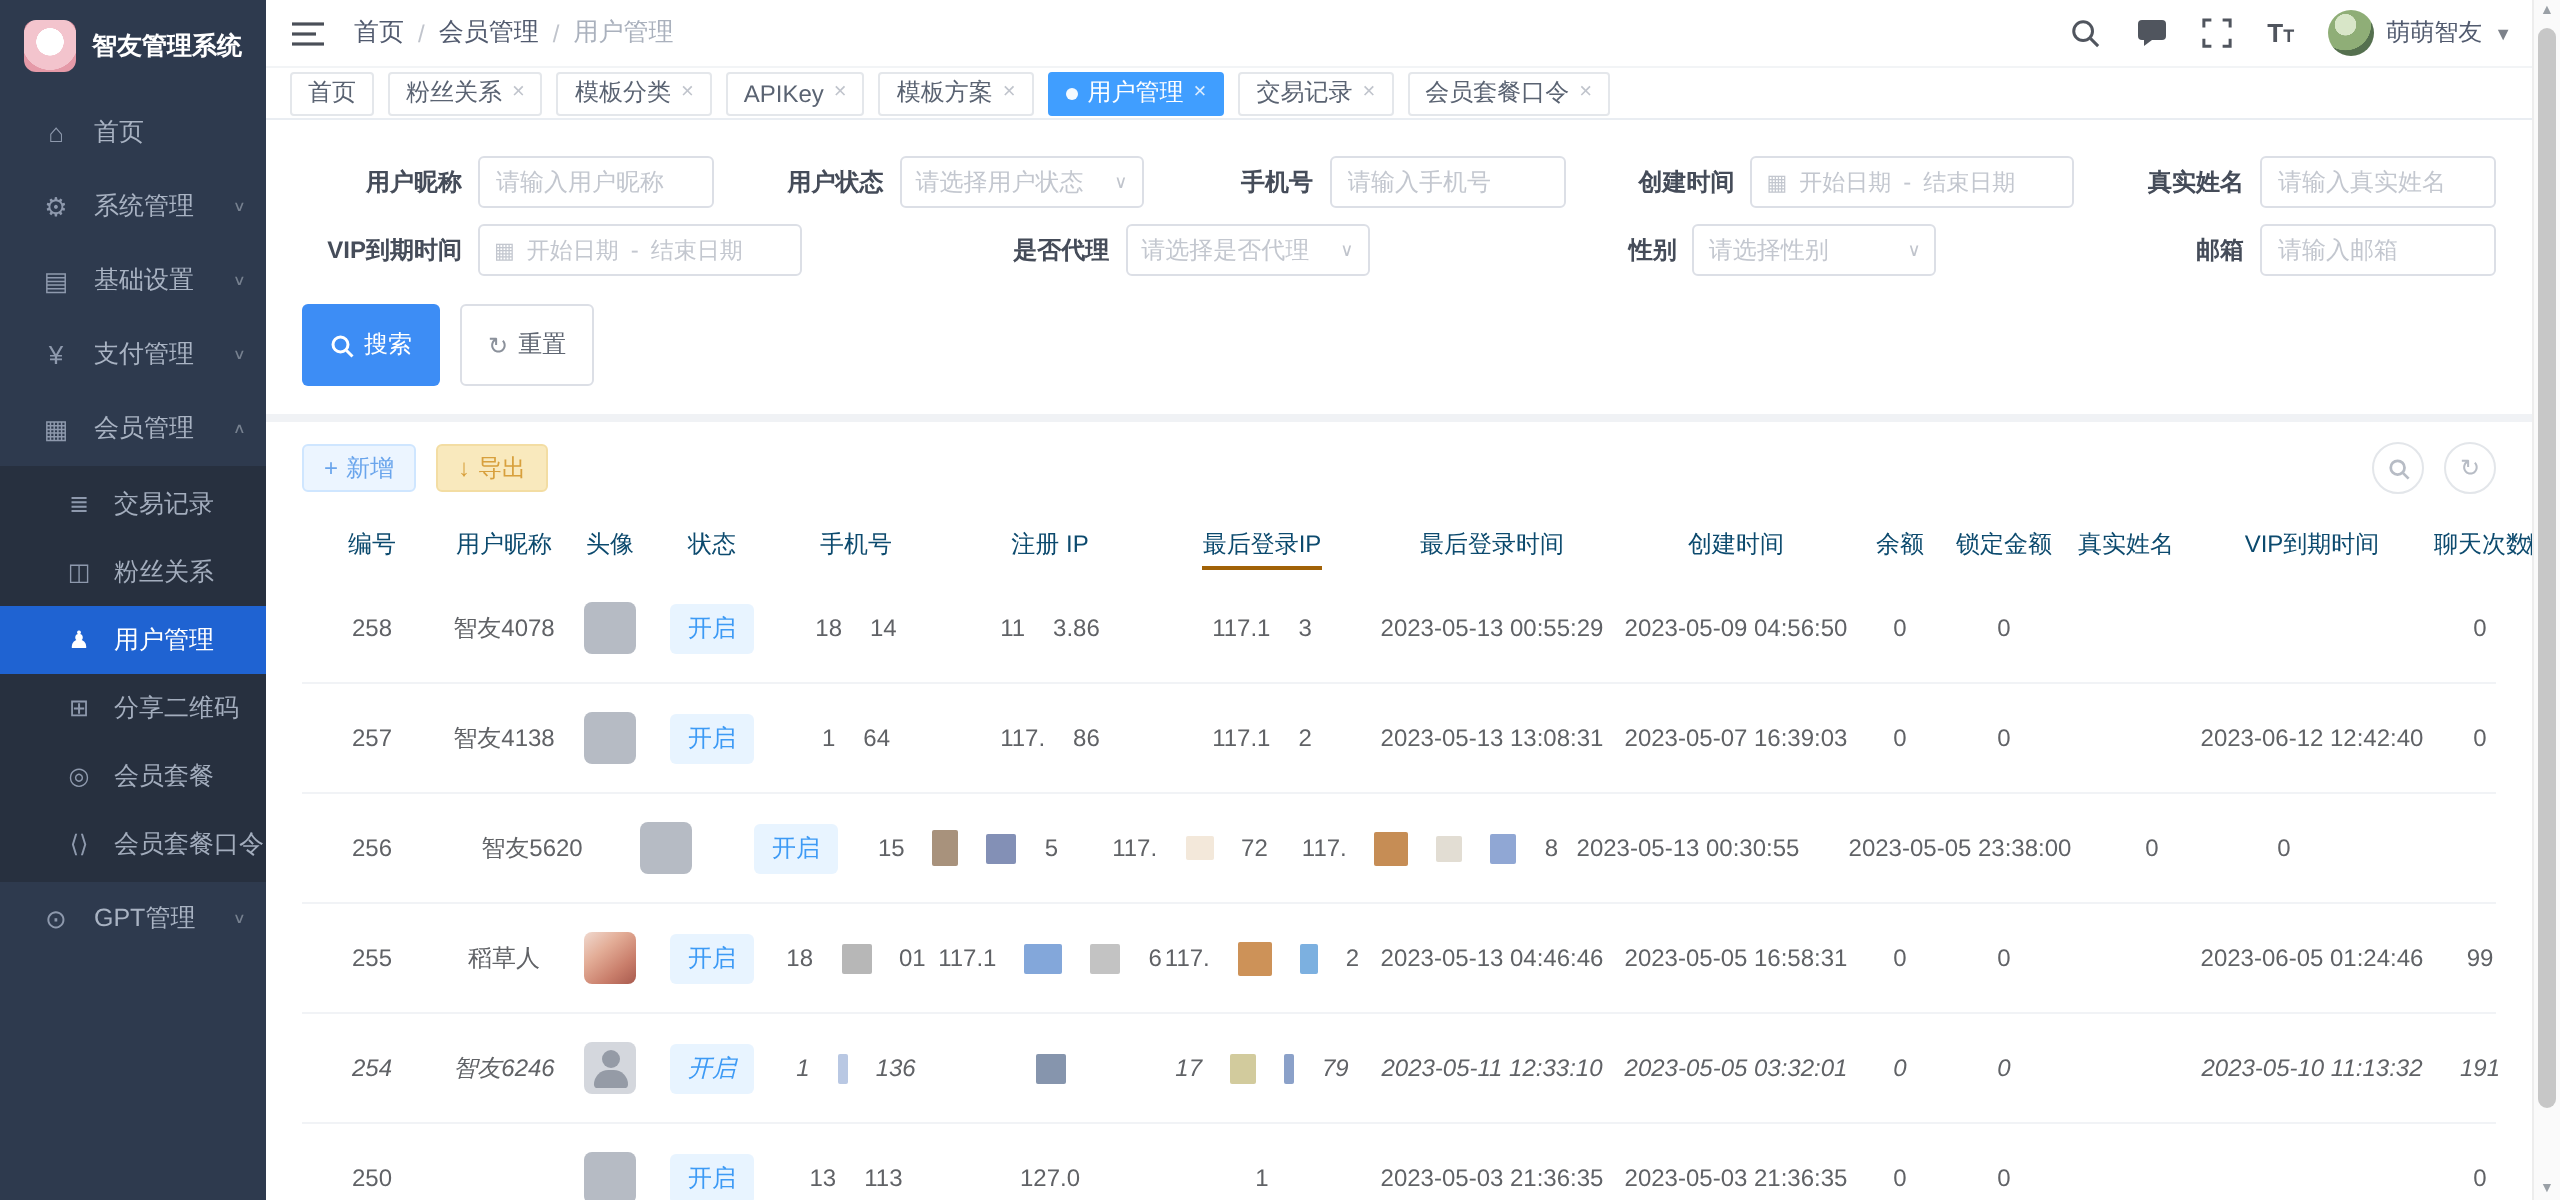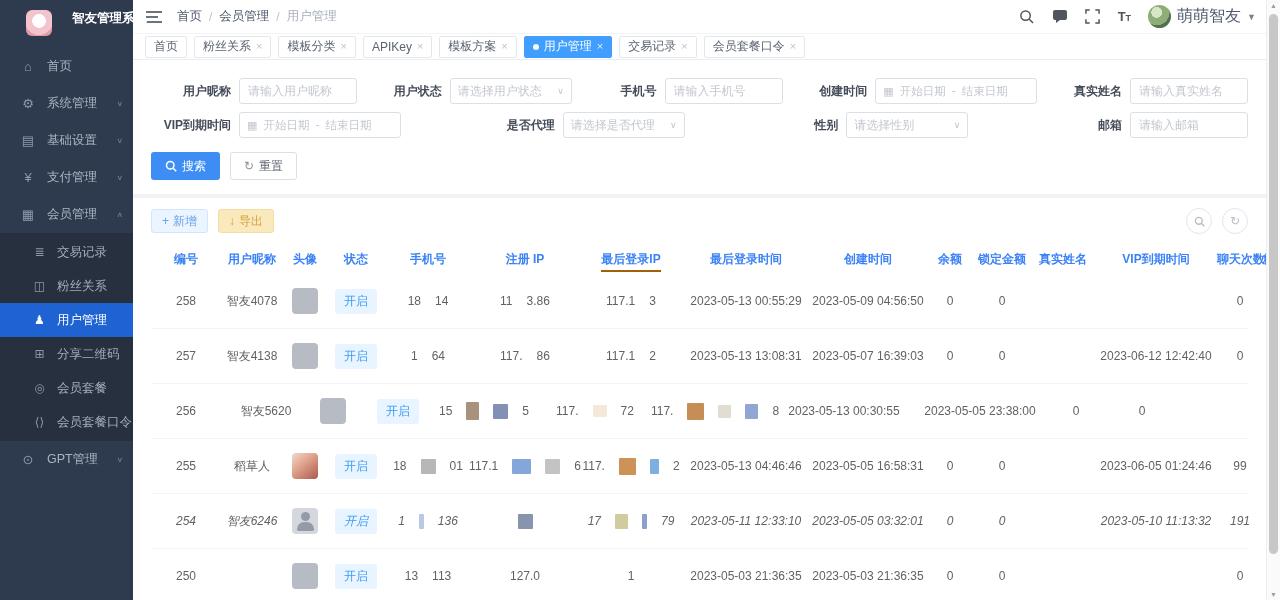--- a/index.html
+++ b/index.html
@@ -1,19 +1,19 @@
 <!DOCTYPE html>
 <html><head>
 <meta charset="utf-8">
 <style>
   html,body{margin:0;padding:0;width:1280px;height:600px;overflow:hidden;
     font-family:"Liberation Sans","DejaVu Sans",sans-serif;font-size:12px;color:#606266;background:#f0f2f5}
   
   .sidebar{position:absolute;left:0;top:0;width:133px;height:600px;background:#2e3a4e;z-index:5}
-  .logo{display:flex;gap:20px;padding:10px 10px 12px 26px}
+  .logo{display:flex;align-items:center;gap:8px;padding:10px 10px 12px 12px}
   .logo-img{width:26px;height:26px;border-radius:6px;flex:none;
     background:radial-gradient(circle at 50% 42%,#ffffff 0 34%,#f3c4cd 35% 70%,#e59aa8 71%)}
   .logo-text{color:#fff;font-weight:700;font-size:12.5px;white-space:nowrap}
   .s-item{display:flex;align-items:center;height:37px;padding:0 10px 0 20px;color:#a9b3c3;cursor:pointer}
   .s-item .s-icon{width:16px;margin-right:11px;font-size:13px;color:#8e99ad;text-align:center;flex:none}
   .s-label{flex:1;white-space:nowrap;font-size:12.5px}
   .s-caret{font-size:9px;color:#76808f;transform:scaleY(.8)}
   .s-sub{background:#27303f;padding:2px 0}
   .s-subitem{display:flex;align-items:center;height:34px;padding:0 10px 0 32px;color:#a3adbd;cursor:pointer}
   .s-subitem .s-icon{width:15px;margin-right:10px;font-size:12px;color:#8e99ad;text-align:center;flex:none}
@@ -25,21 +25,21 @@
   .crumb{font-size:12.5px;color:#515a6e;cursor:pointer}
   .crumb-sep{margin:0 7px;color:#c0c4cc}
   .crumb.current{color:#aab1bd;cursor:default}
   .top-right{margin-left:auto;display:flex;align-items:center;gap:17px}
   .tb-icon{width:16px;height:16px;display:inline-flex;align-items:center;justify-content:center;cursor:pointer;color:#50555e}
   .font-ic{font-weight:700;color:#50555e;font-size:13px;cursor:pointer;letter-spacing:0}
   .font-ic .small-t{font-size:9px}
   .user-wrap{display:flex;align-items:center;gap:6px;cursor:pointer}
   .user-avatar{width:23px;height:23px;border-radius:50%;
     background:radial-gradient(circle at 38% 32%,#d8e6c8 0 25%,#8fae77 26% 60%,#55704f 61%)}
-  .user-name{color:#515a6e;font-size:16px}
+  .user-name{color:#515a6e;font-size:12px}
   .user-caret{color:#7d828a;font-size:9px}
   
   .tabbar{position:absolute;left:133px;top:34px;width:1133px;height:26px;background:#fff;border-bottom:1px solid #e9edf2;display:flex;align-items:center;gap:7px;box-sizing:border-box;padding:0 0 0 12px}
   .tab{display:inline-flex;align-items:center;gap:5px;height:20px;padding:0 8px;background:#fff;border:1px solid #e4e7eb;border-radius:2px;color:#5a6372;font-size:12px;cursor:pointer;white-space:nowrap}
   .tab .tab-x{color:#c0c4cc;font-size:11px;line-height:1}
   .tab.active{background:#409eff;border-color:#409eff;color:#fff}
   .tab.active .tab-x{color:#dcedff}
   .tab-dot{width:6px;height:6px;border-radius:50%;background:#fff;opacity:.95}
   
   .content{position:absolute;left:133px;top:60px;width:1133px;bottom:0;overflow:hidden;background:#f0f2f5}
@@ -51,37 +51,37 @@
   .f-input{width:118px;height:26px;border:1px solid #dcdfe6;border-radius:3px;box-sizing:border-box;padding:0 8px;font-size:12px;color:#606266;font-family:inherit}
   .f-input::placeholder{color:#c3c7cf}
   .f-select{width:122px;height:26px;border:1px solid #dcdfe6;border-radius:3px;box-sizing:border-box;padding:0 7px;display:flex;align-items:center;justify-content:space-between;cursor:pointer}
   .f-select .ph{color:#c3c7cf}
   .sel-caret{color:#c0c4cc;font-size:9px}
   .f-drange{width:162px;height:26px;border:1px solid #dcdfe6;border-radius:3px;box-sizing:border-box;padding:0 7px;display:flex;align-items:center;gap:6px;cursor:pointer}
   .f-drange .cal{color:#c3c7cf;font-size:11px}
   .f-drange .ph{color:#c3c7cf;font-size:11.5px;white-space:nowrap}
   .f-drange .dash{color:#c3c7cf}
   .btn-row{margin-top:14px;display:flex;gap:10px}
-  .btn{display:inline-flex;align-items:center;gap:5px;height:28px;padding:0 13px;border-radius:3px;font-size:12px;cursor:pointer;border:1px solid transparent;box-sizing:border-box}
+  .btn{display:inline-flex;align-items:center;gap:5px;height:41px;padding:0 13px;border-radius:3px;font-size:12px;cursor:pointer;border:1px solid transparent;box-sizing:border-box}
   .btn-search{background:#3d8df5;color:#fff}
   .btn-reset{background:#fff;border-color:#dcdfe6;color:#5f6672}
   .btn-reset .ric{color:#8b919b;font-size:12px}
   .divider{height:4px;background:#f0f2f5}
   .card.table-card{padding:10px 18px 0;min-height:440px}
   .toolbar{display:flex;align-items:center;gap:10px}
   .btn-sm{display:inline-flex;align-items:center;gap:4px;height:24px;padding:0 10px;border-radius:3px;font-size:12px;cursor:pointer;border:1px solid transparent;box-sizing:border-box}
   .btn-add{background:#ecf5ff;border-color:#cfe6ff;color:#6aa5ec}
   .btn-export{background:#f9e9bd;border-color:#f3dda3;color:#d8a03d}
   .tool-circles{margin-left:auto;display:flex;gap:10px}
   .circle-btn{width:24px;height:24px;border-radius:50%;border:1px solid #e3e6ea;display:inline-flex;align-items:center;justify-content:center;color:#b7bcc5;cursor:pointer;font-size:12px;background:#fff}
   
   .t-head,.t-row{display:grid;align-items:center}
   .t-head{margin-top:10px;height:30px}
   .t-cell{text-align:center;white-space:nowrap;overflow:visible;font-size:12px;color:#606266}
-  .t-h{color:#3b82f6;font-weight:700}
+  .t-h{color:#0c4a6e;font-weight:400}
   .t-h .sorted{border-bottom:2px solid #a16207;padding-bottom:4px}
   .t-cell.left{text-align:left}
   .t-row{height:54px;border-bottom:1px solid #f1f3f6}
   .seg{display:flex;align-items:center;justify-content:center;gap:14px}
   .blk{display:inline-block;border-radius:1px;flex:none}
   .badge{display:inline-block;padding:4px 9px;background:#e8f4ff;color:#3d9af5;border-radius:3px;font-size:12px}
   .avatar{display:inline-block;width:26px;height:26px;border-radius:4px;background:#b6bbc4;vertical-align:middle;position:relative;overflow:hidden}
   .avatar.photo{background:linear-gradient(140deg,#f0d9cf 0%,#e3ad97 35%,#c97e6b 70%,#a85a4e 100%)}
   .avatar.person{background:#d4d7dd}
   .avatar.person::before{content:"";position:absolute;left:50%;top:4px;width:9px;height:9px;margin-left:-4.5px;border-radius:50%;background:#959ba6}

